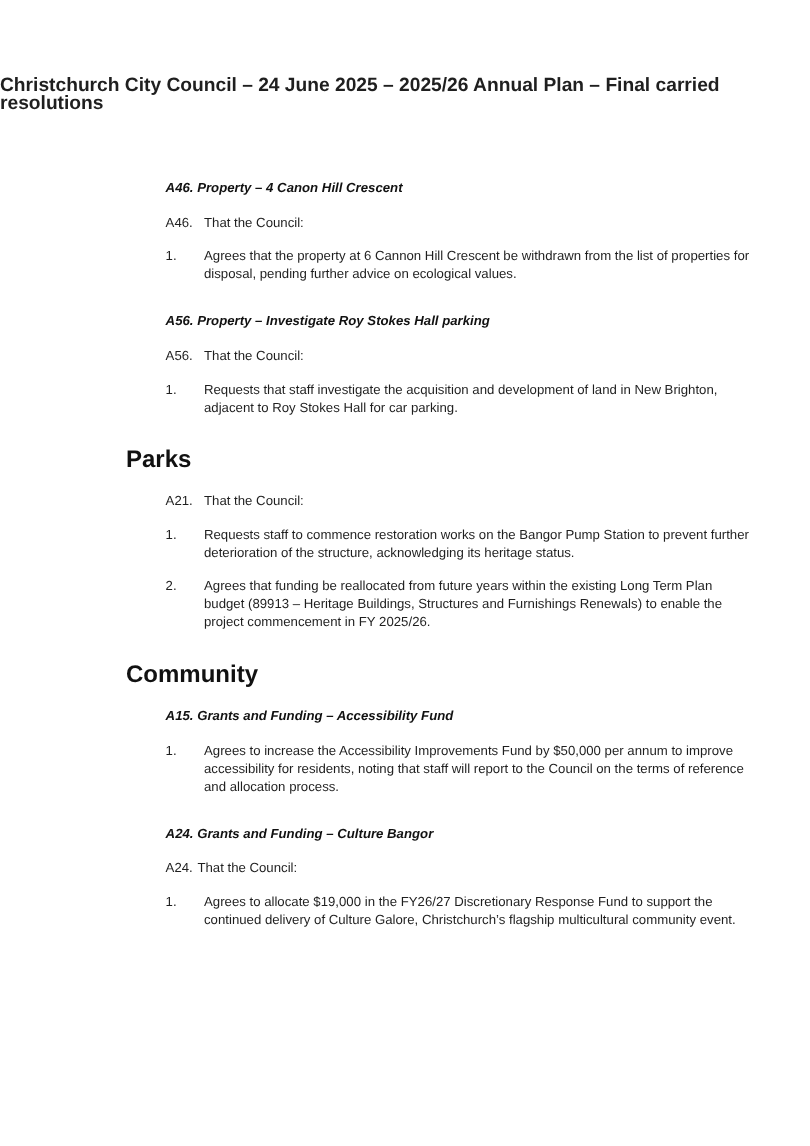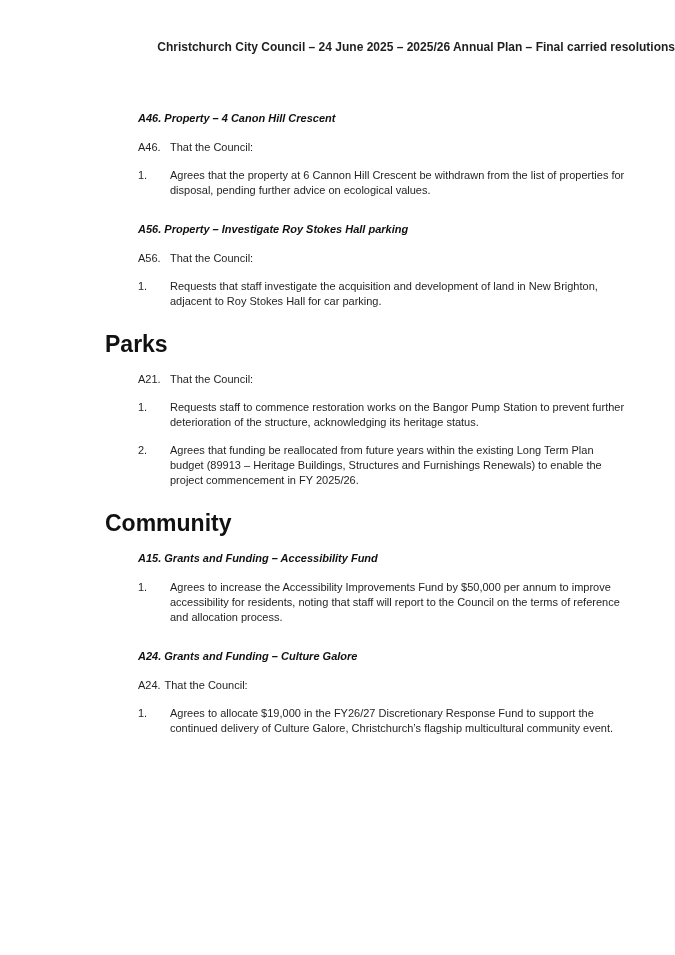--- a/index.html
+++ b/index.html
@@ -13,33 +13,33 @@
     background: var(--bg);
   }
   body {
     width: 675px;
     height: 955px;
     overflow: hidden;
     font-family: "Liberation Sans", sans-serif;
     color: var(--text);
   }
   .page-header {
-    padding-top: 40px;
-    text-align: right;
-    font-size: 12px;
+    padding-top: 64px;
+    text-align: left;
+    font-size: 16px;
     font-weight: bold;
     line-height: 15px;
   }
   .content {
     padding: 56px 45px 0 105px;
   }
   h2, h3, p { margin: 0; padding: 0; font-size: 11px; line-height: 15px; }
   .doc-section { overflow: hidden; }
   .major-heading {
-    font-size: 23px;
+    font-size: 20px;
     font-weight: bold;
     line-height: 23px;
     margin: 0 0 16px 0;
     color: #111;
   }
   .subsection {
     padding-left: 33px;
     margin: 0 0 11px 0;
     overflow: hidden; 
   }
@@ -121,21 +121,21 @@
 
     <div class="subsection">
       <h3 class="sub-title">A15. Grants and Funding – Accessibility Fund</h3>
       <p class="item">
         <span class="num">1.</span>
         <span class="txt">Agrees to increase the Accessibility Improvements Fund by $50,000 per annum to improve accessibility for residents, noting that staff will report to the Council on the terms of reference and allocation process.</span>
       </p>
     </div>
 
     <div class="subsection">
-      <h3 class="sub-title">A24. Grants and Funding – Culture Galore</h3>
+      <h3 class="sub-title">A24. Grants and Funding – Culture Bangor</h3>
       <p class="lead plain">
         <span class="lbl">A24.</span>
         <span class="txt">That the Council:</span>
       </p>
       <p class="item">
         <span class="num">1.</span>
         <span class="txt">Agrees to allocate $19,000 in the FY26/27 Discretionary Response Fund to support the continued delivery of Culture Galore, Christchurch’s flagship multicultural community event.</span>
       </p>
     </div>
   </section>

